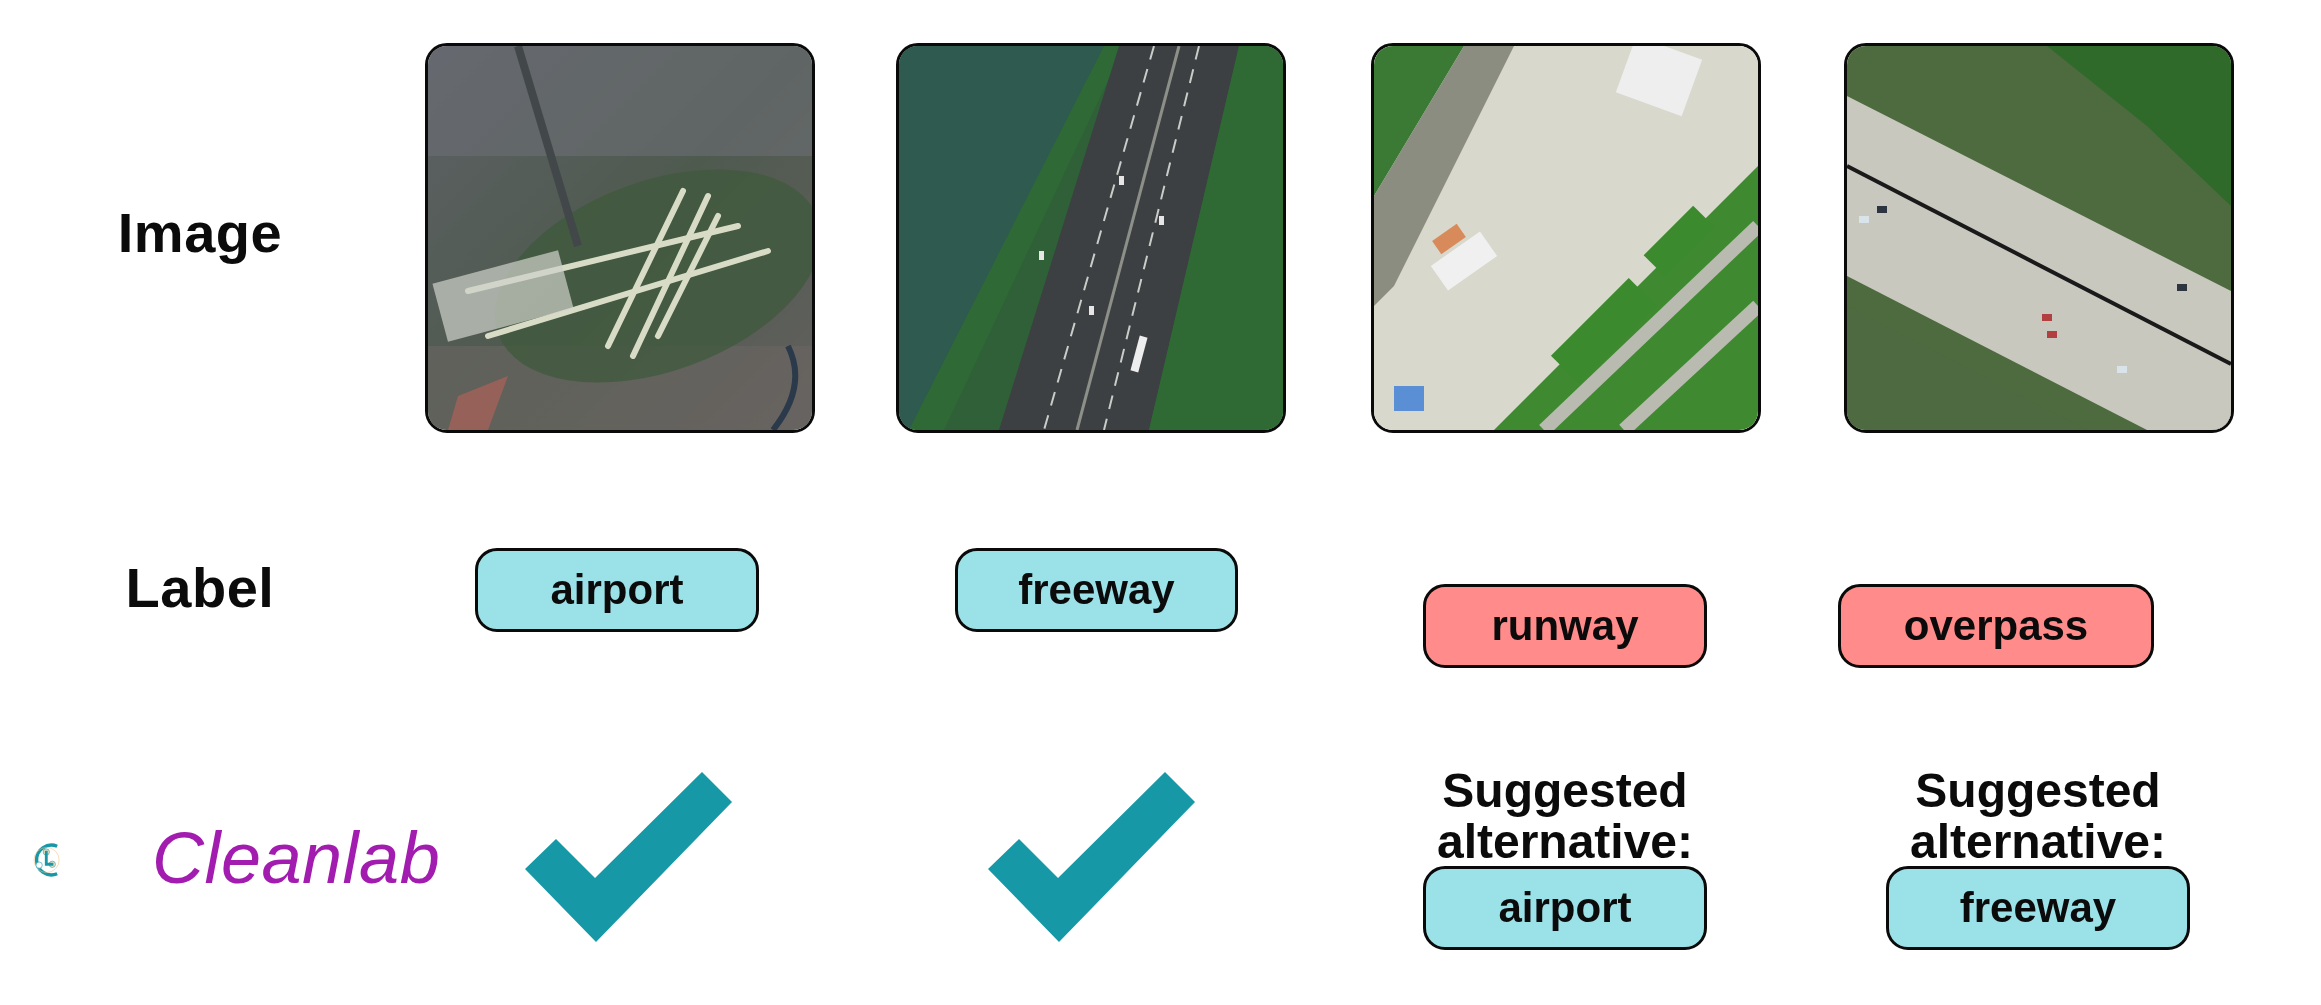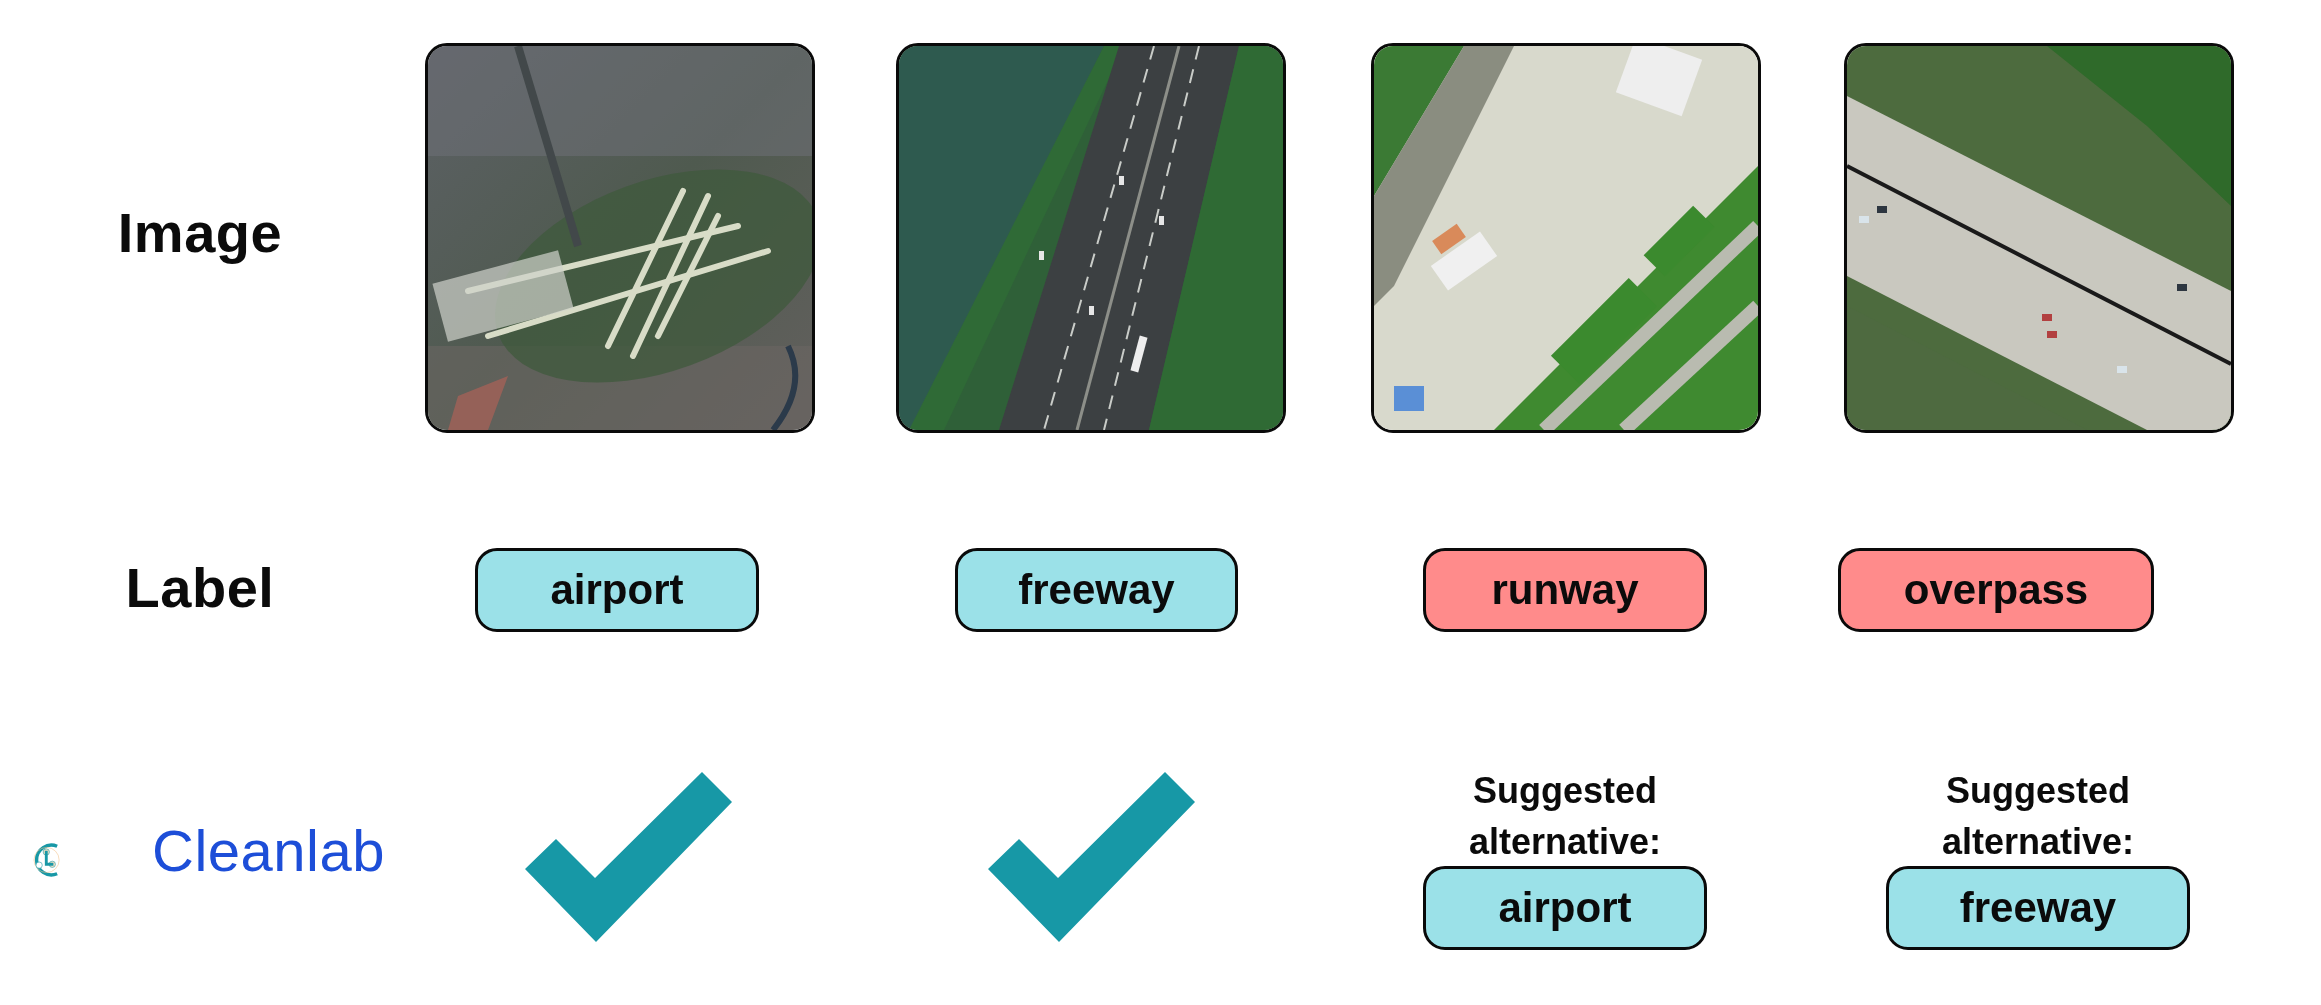--- a/index.html
+++ b/index.html
@@ -7,27 +7,27 @@
          font-family: "Liberation Sans", "DejaVu Sans", sans-serif; color: #0b0b0b; }
   .row-heading { position: absolute; font-weight: 700; font-size: 56px; line-height: 1;
                  width: 300px; text-align: center; letter-spacing: 0.5px; }
   .tile { position: absolute; top: 43px; width: 384px; height: 384px; border: 3px solid #0a0a0a;
           border-radius: 22px; overflow: hidden; }
   .tile svg { display: block; width: 100%; height: 100%; }
   .pill { position: absolute; box-sizing: border-box; height: 84px; border: 3px solid #0a0a0a;
           border-radius: 22px; display: flex; align-items: center; justify-content: center;
           font-weight: 700; font-size: 42px; color: #0b0b0b; }
   .pill.ok { background: #9be1e8; }
-  .pill.bad { background: #ff8b8b; }
+  .pill.bad { background: #ff8b8b; margin-top: 36px; }
   .suggest { position: absolute; width: 320px; text-align: center; font-weight: 700;
-             font-size: 36px; line-height: 51px; color: #0b0b0b; }
+             font-size: 48px; line-height: 51px; color: #0b0b0b; }
   .check { position: absolute; top: 770px; width: 215px; height: 175px; }
   .logo { position: absolute; left: 30px; top: 800px; width: 420px; height: 120px; }
-  .logo-text { position: absolute; left: 152px; top: 822px; font-size: 58px; color: #1d4ed8;
-               font-weight: 400; letter-spacing: 0.5px; line-height: 1; }
+  .logo-text { position: absolute; left: 152px; top: 822px; font-size: 72px; color: #a21caf;
+               font-weight: 400; letter-spacing: 0.5px; line-height: 1; font-style: italic; }
 </style>
 </head>
 <body>
 
 <div class="row-heading" style="left:50px; top:205px;">Image</div>
 <div class="row-heading" style="left:50px; top:560px;">Label</div>
 
 <div class="tile" style="left:425px;">
   <svg viewBox="0 0 384 384" preserveAspectRatio="none">
     <defs>

